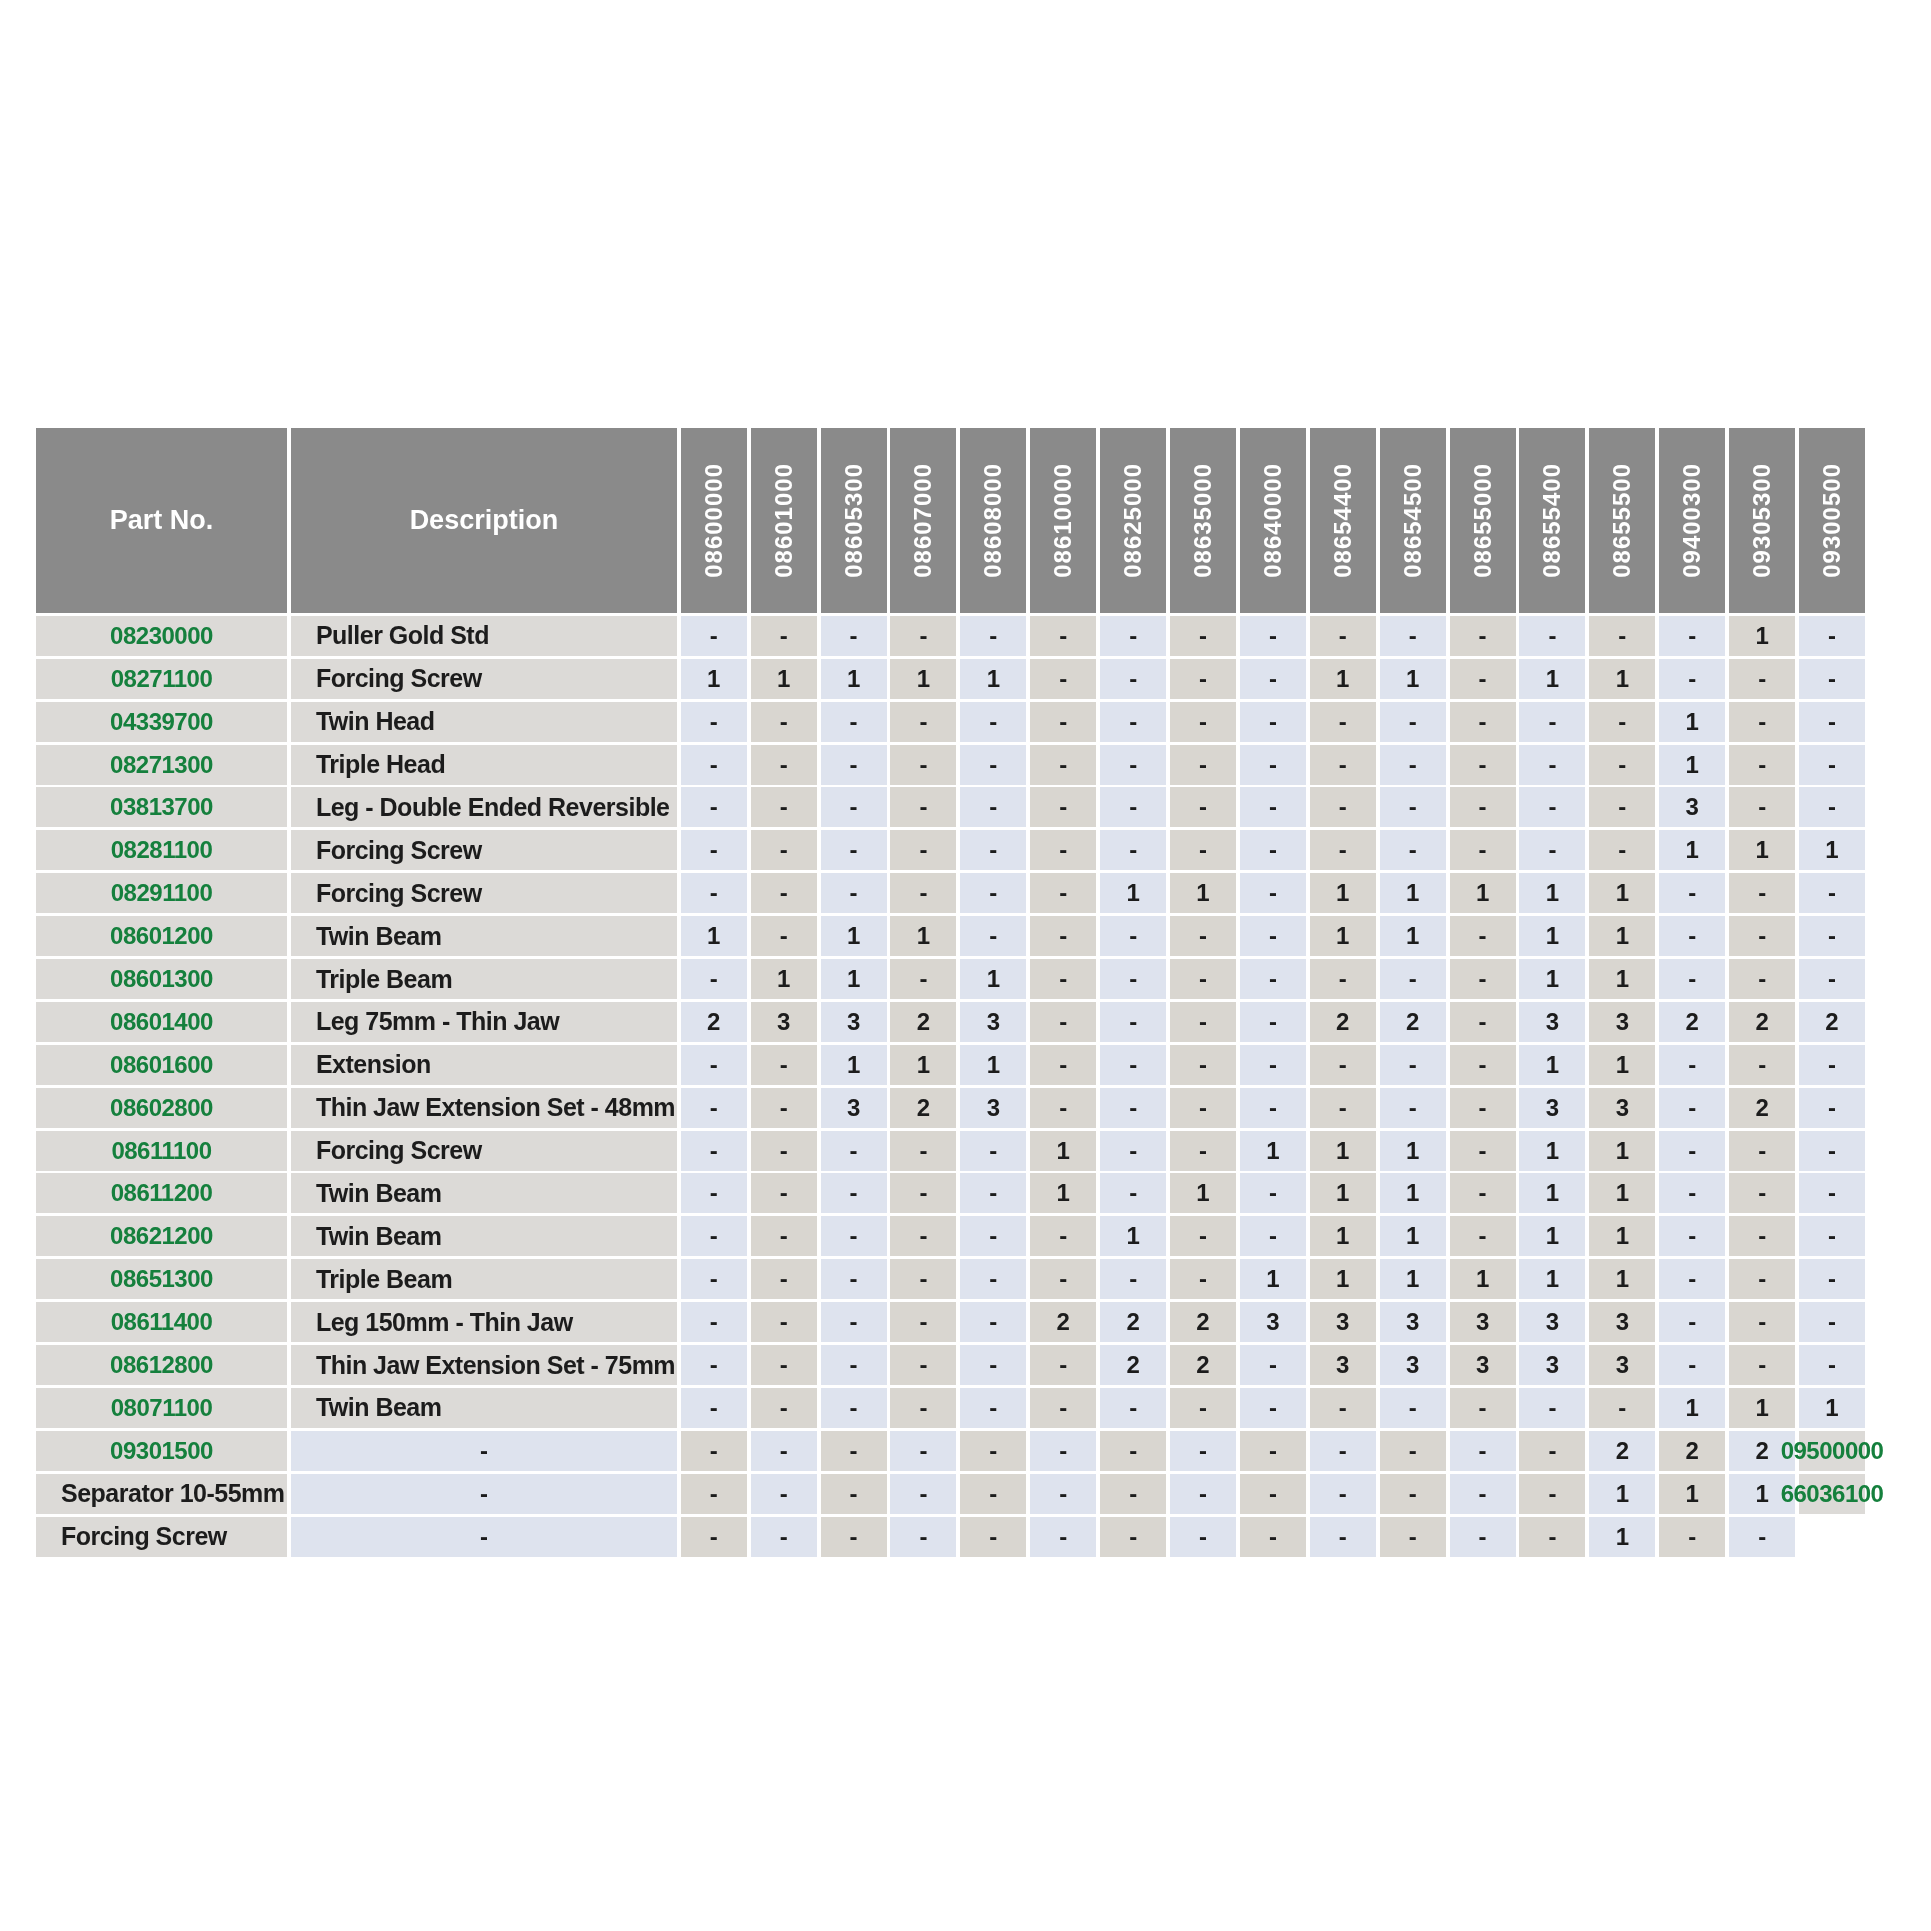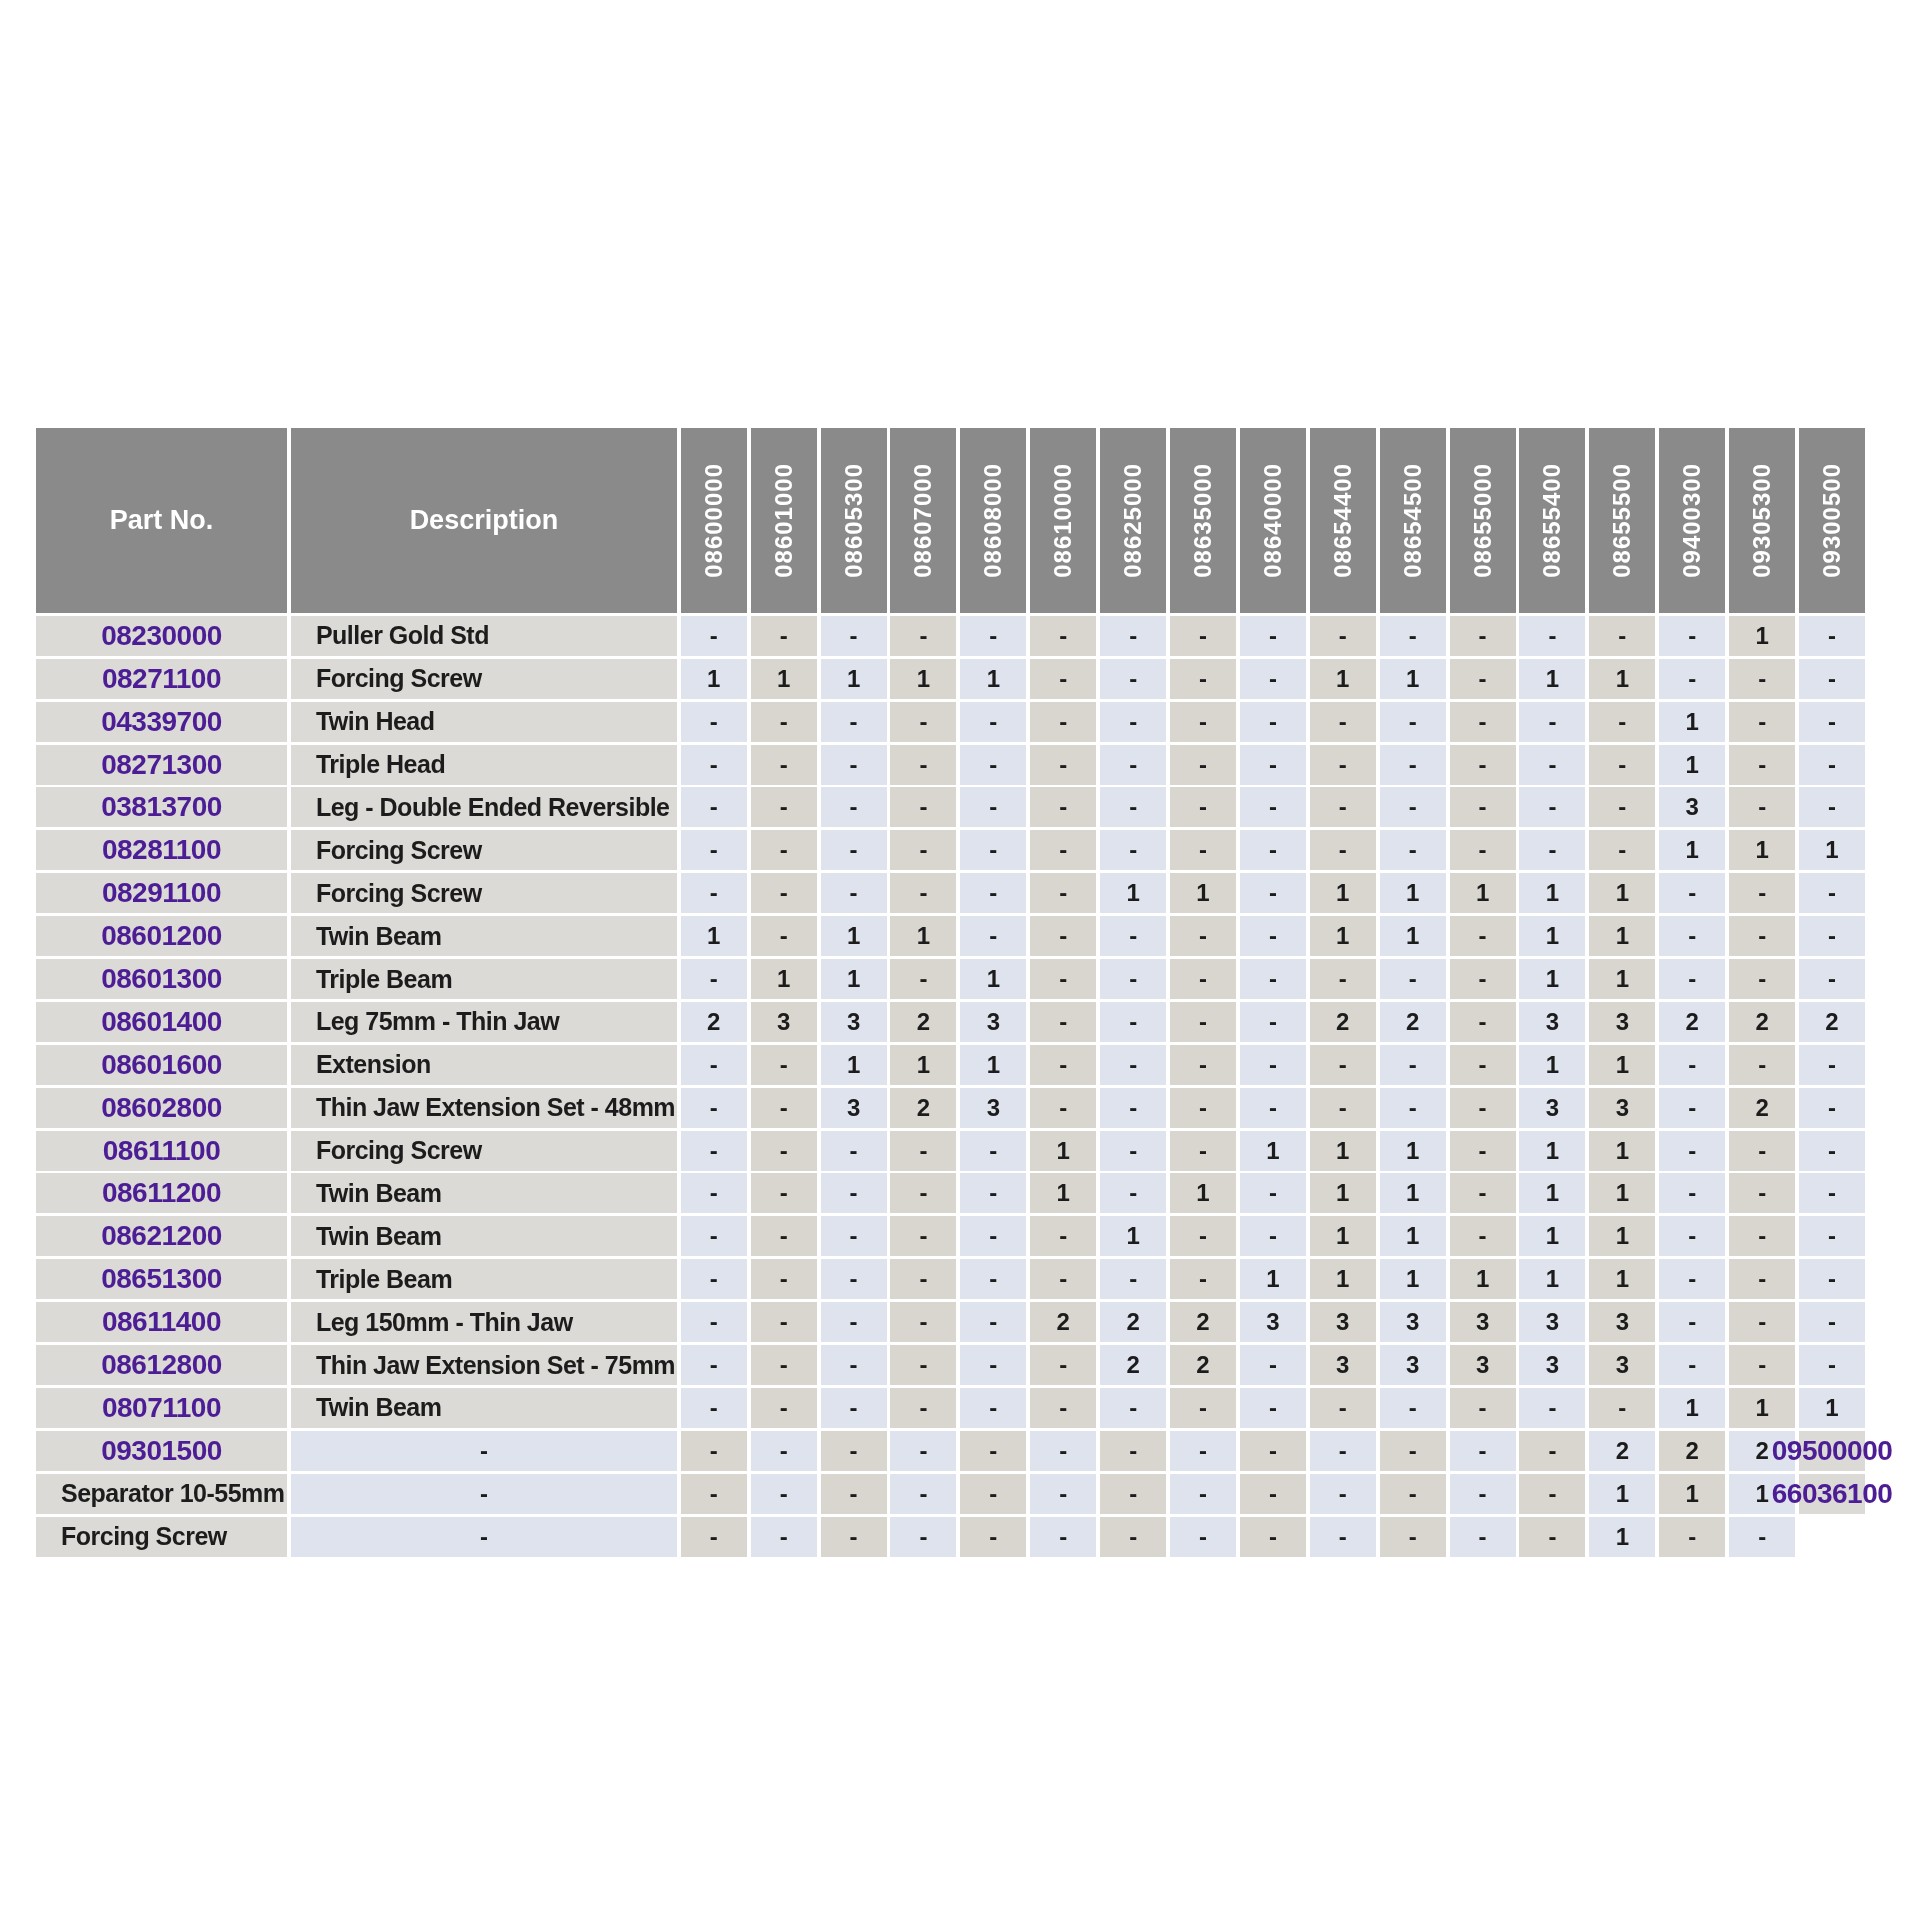--- a/index.html
+++ b/index.html
@@ -33,23 +33,23 @@
   .hcell.left { font-size: 27px; letter-spacing: 0px; }
   .hcell.prod .vert {
     writing-mode: vertical-rl;
     transform: rotate(180deg);
     font-size: 24px;
     letter-spacing: 1px;
     white-space: nowrap;
   }
   .pcell {
     background: #dcdad7;
-    color: #4c1d95;
+    color: #15803d;
     font-weight: 700;
-    font-size: 28px;
+    font-size: 24px;
     letter-spacing: -0.5px;
     display: flex;
     align-items: center;
     justify-content: center;
     text-align: center;
   }
   .dcell {
     background: #dcdad7;
     color: #1c1c1c;
     font-weight: 700;

